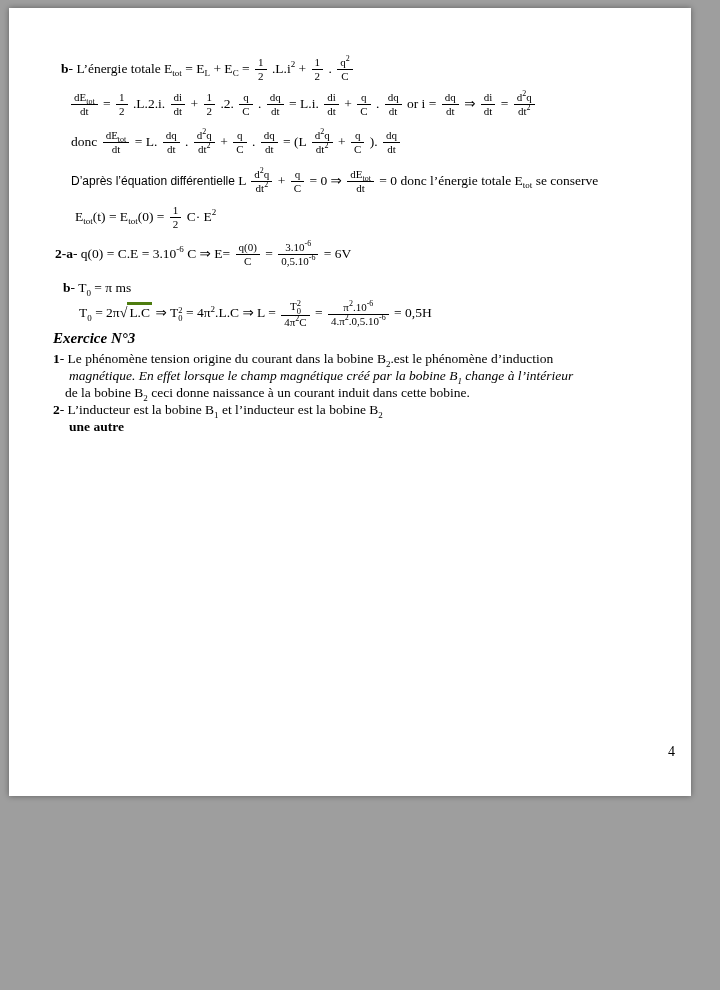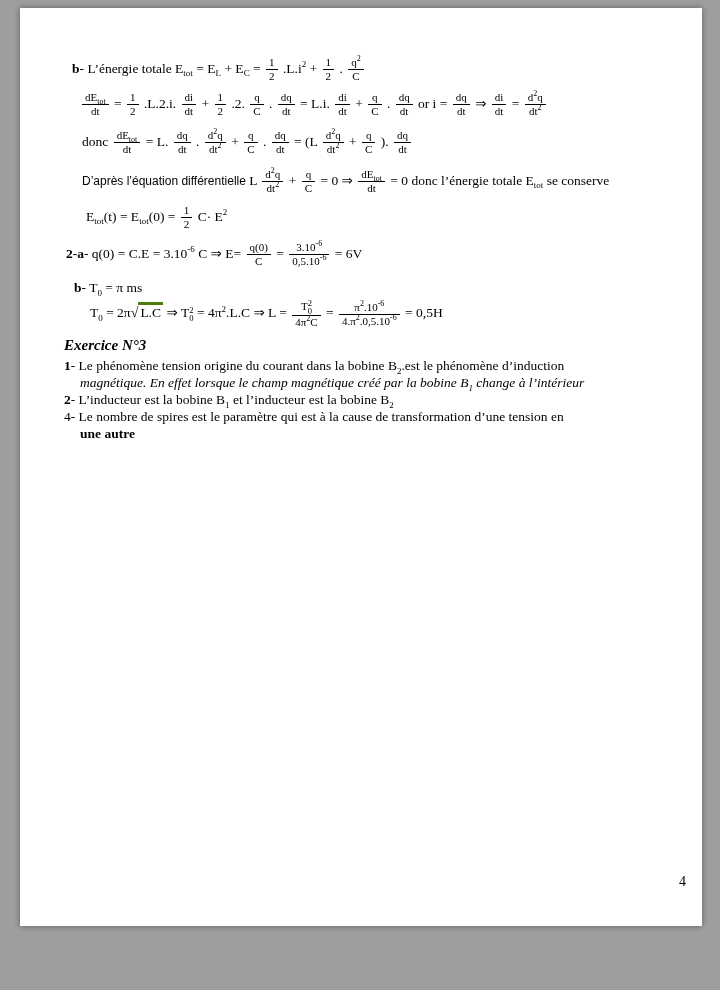--- a/index.html
+++ b/index.html
@@ -6,22 +6,22 @@
   html, body { width:720px; height:990px; }
   body {
     background:#9e9e9e;
     font-family:"Liberation Serif", serif;
     color:#000;
     overflow:hidden;
     position:relative;
   }
   .paper {
     position:absolute;
-    left:20px; top:8px;
-    width:682px; height:918px;
+    left:9px; top:8px;
+    width:682px; height:788px;
     background:#fff;
     box-shadow:0 0 6px rgba(0,0,0,0.4);
   }
   #content { padding:44px 26px 0 44px; }
   .line {
     white-space:nowrap;
     line-height:17px;
     font-size:13.5px;
   }
   .line .bold { font-weight:bold; }
@@ -69,21 +69,21 @@
 <div class="paper" style="background: rgb(255, 255, 255);">
   <div id="content">
       <div class="line" style="padding-left: 8px; margin-top: 4px;"><span class="bold">b</span><span>- L’énergie totale E</span><sub>tot</sub><span> = E</span><sub>L</sub><span> + E</span><sub>C</sub><span>  = </span><span class="frac"><span class="num"><span>1</span></span><span class="den"><span>2</span></span></span><span> .L.i</span><sup>2</sup><span> + </span><span class="frac"><span class="num"><span>1</span></span><span class="den"><span>2</span></span></span><span> . </span><span class="frac"><span class="num"><span>q</span><sup>2</sup></span><span class="den"><span>C</span></span></span></div>
       <div class="line" style="padding-left: 16px; margin-top: 8px;"><span class="frac"><span class="num"><span>dE</span><sub>tot</sub></span><span class="den"><span>dt</span></span></span><span> = </span><span class="frac"><span class="num"><span>1</span></span><span class="den"><span>2</span></span></span><span> .L.2.i. </span><span class="frac"><span class="num"><span>di</span></span><span class="den"><span>dt</span></span></span><span> + </span><span class="frac"><span class="num"><span>1</span></span><span class="den"><span>2</span></span></span><span> .2. </span><span class="frac"><span class="num"><span>q</span></span><span class="den"><span>C</span></span></span><span> . </span><span class="frac"><span class="num"><span>dq</span></span><span class="den"><span>dt</span></span></span><span> = L.i. </span><span class="frac"><span class="num"><span>di</span></span><span class="den"><span>dt</span></span></span><span> + </span><span class="frac"><span class="num"><span>q</span></span><span class="den"><span>C</span></span></span><span> . </span><span class="frac"><span class="num"><span>dq</span></span><span class="den"><span>dt</span></span></span><span>  or i = </span><span class="frac"><span class="num"><span>dq</span></span><span class="den"><span>dt</span></span></span><span> ⇒ </span><span class="frac"><span class="num"><span>di</span></span><span class="den"><span>dt</span></span></span><span> = </span><span class="frac"><span class="num"><span>d</span><sup>2</sup><span>q</span></span><span class="den"><span>dt</span><sup>2</sup></span></span></div>
       <div class="line" style="padding-left: 18px; margin-top: 11px;"><span>donc </span><span class="frac"><span class="num"><span>dE</span><sub>tot</sub></span><span class="den"><span>dt</span></span></span><span> = L. </span><span class="frac"><span class="num"><span>dq</span></span><span class="den"><span>dt</span></span></span><span> . </span><span class="frac"><span class="num"><span>d</span><sup>2</sup><span>q</span></span><span class="den"><span>dt</span><sup>2</sup></span></span><span> + </span><span class="frac"><span class="num"><span>q</span></span><span class="den"><span>C</span></span></span><span> . </span><span class="frac"><span class="num"><span>dq</span></span><span class="den"><span>dt</span></span></span><span> = (L </span><span class="frac"><span class="num"><span>d</span><sup>2</sup><span>q</span></span><span class="den"><span>dt</span><sup>2</sup></span></span><span> + </span><span class="frac"><span class="num"><span>q</span></span><span class="den"><span>C</span></span></span><span> ). </span><span class="frac"><span class="num"><span>dq</span></span><span class="den"><span>dt</span></span></span></div>
       <div class="line" style="padding-left: 18px; margin-top: 12px;"><span class="sans">D’après l’équation différentielle </span><span> L </span><span class="frac"><span class="num"><span>d</span><sup>2</sup><span>q</span></span><span class="den"><span>dt</span><sup>2</sup></span></span><span> + </span><span class="frac"><span class="num"><span>q</span></span><span class="den"><span>C</span></span></span><span> = 0 ⇒ </span><span class="frac"><span class="num"><span>dE</span><sub>tot</sub></span><span class="den"><span>dt</span></span></span><span> = 0 donc l’énergie totale E</span><sub>tot</sub><span> se conserve</span></div>
       <div class="line" style="padding-left: 22px; margin-top: 9px;"><span>E</span><sub>tot</sub><span>(t) = E</span><sub>tot</sub><span>(0) = </span><span class="frac"><span class="num"><span>1</span></span><span class="den"><span>2</span></span></span><span> C· E</span><sup>2</sup></div>
       <div class="line" style="padding-left: 2px; margin-top: 10px;"><span class="bold">2-a</span><span>- q(0) = C.E = 3.10</span><sup>-6</sup><span> C ⇒ E= </span><span class="frac"><span class="num"><span>q(0)</span></span><span class="den"><span>C</span></span></span><span> = </span><span class="frac"><span class="num"><span>3.10</span><sup>-6</sup></span><span class="den"><span>0,5.10</span><sup>-6</sup></span></span><span> = 6V</span></div>
       <div class="line" style="padding-left: 10px; margin-top: 11px;"><span class="bold">b</span><span>- T</span><sub>0</sub><span> = π ms</span></div>
       <div class="line" style="padding-left: 26px; margin-top: 3px;"><span>T</span><sub>0</sub><span> = 2π</span><span class="sqrt"><span class="sqrt-sym">√</span><span class="sqrt-body"><span>L.C</span></span></span><span> ⇒ T</span><span class="ss"><span>2</span><span>0</span></span><span> = 4π</span><sup>2</sup><span>.L.C ⇒ L = </span><span class="frac"><span class="num"><span>T</span><span class="ss"><span>2</span><span>0</span></span></span><span class="den"><span>4π</span><sup>2</sup><span>C</span></span></span><span> = </span><span class="frac"><span class="num"><span>π</span><sup>2</sup><span>.10</span><sup>-6</sup></span><span class="den"><span>4.π</span><sup>2</sup><span>.0,5.10</span><sup>-6</sup></span></span><span> = 0,5H</span></div>
-      <div class="line heading" style="margin-top: 8px;"><span class="bold italic">Exercice N°3</span></div>
+      <div class="line heading" style="margin-top: 1px;"><span class="bold italic">Exercice N°3</span></div>
       <div class="line" style="margin-top: 3px;"><span class="bold">1</span><span>- Le phénomène tension origine du courant dans la bobine B</span><sub>2</sub><span>.est le phénomène d’induction</span></div>
       <div class="line" style="padding-left: 16px; font-style: italic;"><span>magnétique. En effet lorsque le champ magnétique créé par la bobine B</span><sub>1</sub><span> change à l’intérieur</span></div>
+      <div class="line" style="padding-left: 12px;"><span>de la bobine B</span><sub>2</sub><span> ceci donne naissance à un courant induit dans cette bobine.</span></div>
       <div class="line"><span class="bold">2</span><span>- L’inducteur est la bobine B</span><sub>1</sub><span> et l’inducteur est la bobine B</span><sub>2</sub></div>
-      <div class="line"><span>4- Le nombre de spires est le paramètre qui est à la cause de transformation d’une tension en</span></div>
       <div class="line" style="padding-left: 16px; font-weight: bold;"><span>une autre</span></div>
     </div>
   <div class="page-number">4</div>
 </div>
 
 </body></html>

